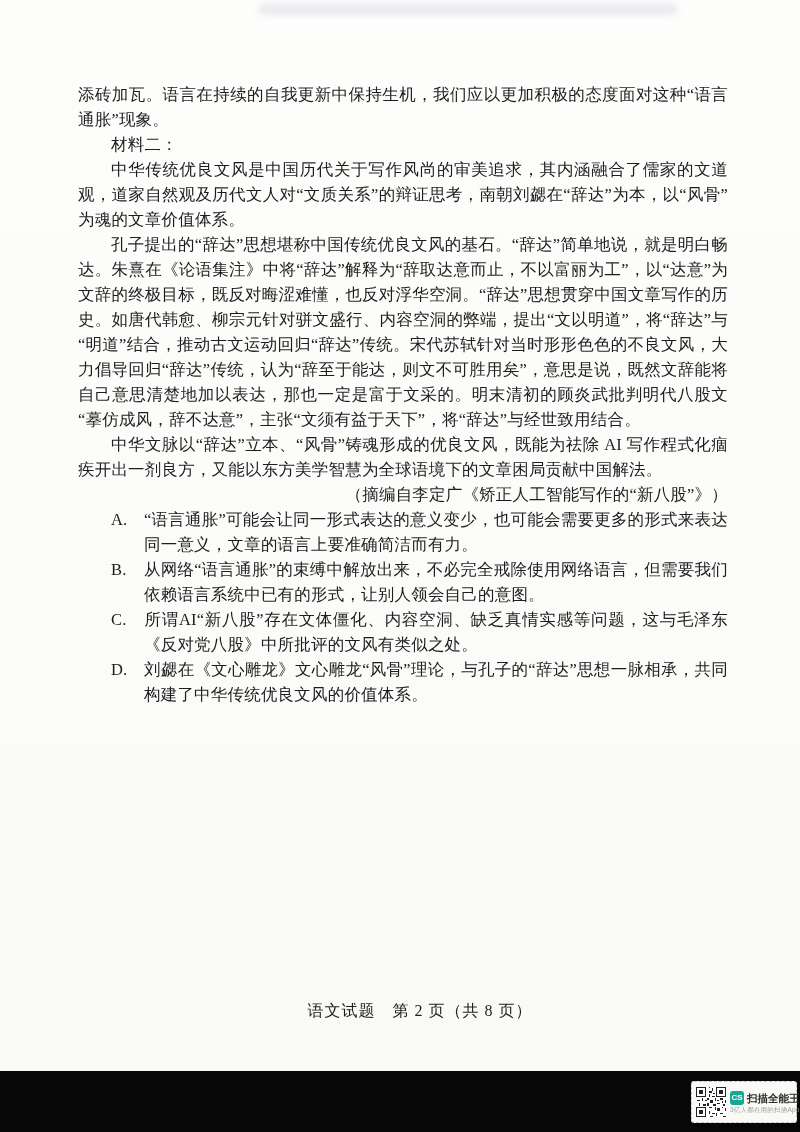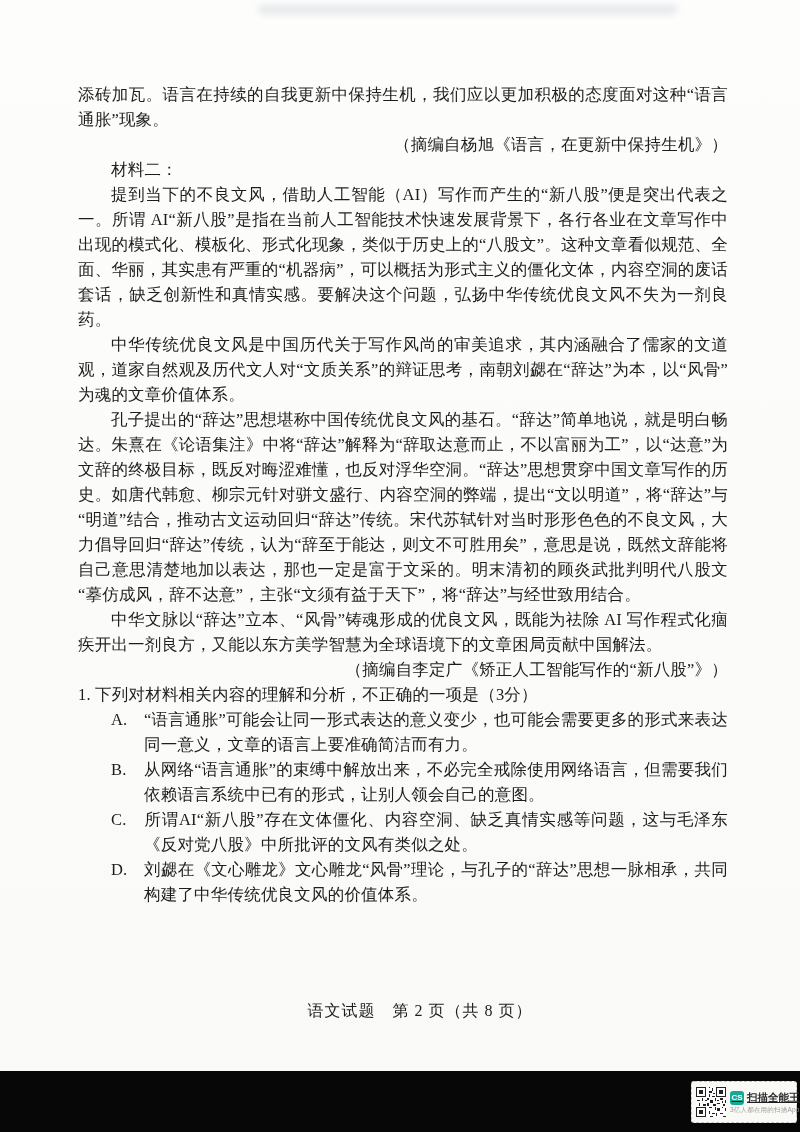--- a/index.html
+++ b/index.html
@@ -40,21 +40,21 @@
     background:#070707;
   }
   
   .watermark{
     position:absolute;right:3px;top:1081px;width:106px;height:42px;
     background:#f9f9f6;border:1px dashed #c2c2c0;border-radius:3px;
     display:flex;align-items:center;padding:2px 4px;box-sizing:border-box;gap:4px;
   }
   .qr{width:30px;height:30px;flex:0 0 auto;}
   .wm-right{display:flex;flex-direction:column;justify-content:center;gap:1px;min-width:0;}
-  .wm-toprow{display:flex;align-items:flex-start;gap:3px;text-decoration:underline;}
+  .wm-toprow{display:flex;align-items:center;gap:3px;}
   .wm-logo{
     width:14px;height:14px;border-radius:3px;
     color:#fff;font-family:"Liberation Sans",sans-serif;
     font-size:8px;font-weight:bold;line-height:14px;text-align:center;flex:0 0 auto;
   }
   .wm-title{
     font-family:"Liberation Sans",sans-serif;font-size:10.5px;font-weight:bold;
     color:#2c2c2c;white-space:nowrap;line-height:12px;
   }
   .wm-tagline{
@@ -66,33 +66,30 @@
 <body>
 
 <div class="page">
 
   <div class="bleed-smudge"></div>
 
   <div class="content">
 
     <p class="para no-indent">添砖加瓦。语言在持续的自我更新中保持生机，我们应以更加积极的态度面对这种“语言通胀”现象。</p>
 
-    <p class="attribution">（摘编自杨旭《语言，在更新中保持生机》）</p>
 
     <p class="heading">材料二：</p>
 
-    <p class="para">提到当下的不良文风，借助人工智能（AI）写作而产生的“新八股”便是突出代表之一。所谓 AI“新八股”是指在当前人工智能技术快速发展背景下，各行各业在文章写作中出现的模式化、模板化、形式化现象，类似于历史上的“八股文”。这种文章看似规范、全面、华丽，其实患有严重的“机器病”，可以概括为形式主义的僵化文体，内容空洞的废话套话，缺乏创新性和真情实感。要解决这个问题，弘扬中华传统优良文风不失为一剂良药。</p>
     <p class="para">中华传统优良文风是中国历代关于写作风尚的审美追求，其内涵融合了儒家的文道观，道家自然观及历代文人对“文质关系”的辩证思考，南朝刘勰在“辞达”为本，以“风骨”为魂的文章价值体系。</p>
     <p class="para">孔子提出的“辞达”思想堪称中国传统优良文风的基石。“辞达”简单地说，就是明白畅达。朱熹在《论语集注》中将“辞达”解释为“辞取达意而止，不以富丽为工”，以“达意”为文辞的终极目标，既反对晦涩难懂，也反对浮华空洞。“辞达”思想贯穿中国文章写作的历史。如唐代韩愈、柳宗元针对骈文盛行、内容空洞的弊端，提出“文以明道”，将“辞达”与“明道”结合，推动古文运动回归“辞达”传统。宋代苏轼针对当时形形色色的不良文风，大力倡导回归“辞达”传统，认为“辞至于能达，则文不可胜用矣”，意思是说，既然文辞能将自己意思清楚地加以表达，那也一定是富于文采的。明末清初的顾炎武批判明代八股文“摹仿成风，辞不达意”，主张“文须有益于天下”，将“辞达”与经世致用结合。</p>
     <p class="para">中华文脉以“辞达”立本、“风骨”铸魂形成的优良文风，既能为祛除 AI 写作程式化痼疾开出一剂良方，又能以东方美学智慧为全球语境下的文章困局贡献中国解法。</p>
 
     <p class="attribution">（摘编自李定广《矫正人工智能写作的“新八股”》）</p>
 
     <div class="question">
-      <p class="stem">1. 下列对材料相关内容的理解和分析，不正确的一项是（3分）</p>
       <div class="options">
         <p class="option"><span class="opt-label">A.</span><span>“语言通胀”可能会让同一形式表达的意义变少，也可能会需要更多的形式来表达同一意义，文章的语言上要准确简洁而有力。</span></p>
         <p class="option"><span class="opt-label">B.</span><span>从网络“语言通胀”的束缚中解放出来，不必完全戒除使用网络语言，但需要我们依赖语言系统中已有的形式，让别人领会自己的意图。</span></p>
         <p class="option"><span class="opt-label">C.</span><span>所谓AI“新八股”存在文体僵化、内容空洞、缺乏真情实感等问题，这与毛泽东《反对党八股》中所批评的文风有类似之处。</span></p>
         <p class="option"><span class="opt-label">D.</span><span>刘勰在《文心雕龙》文心雕龙“风骨”理论，与孔子的“辞达”思想一脉相承，共同构建了中华传统优良文风的价值体系。</span></p>
       </div>
     </div>
 
   </div>
 

